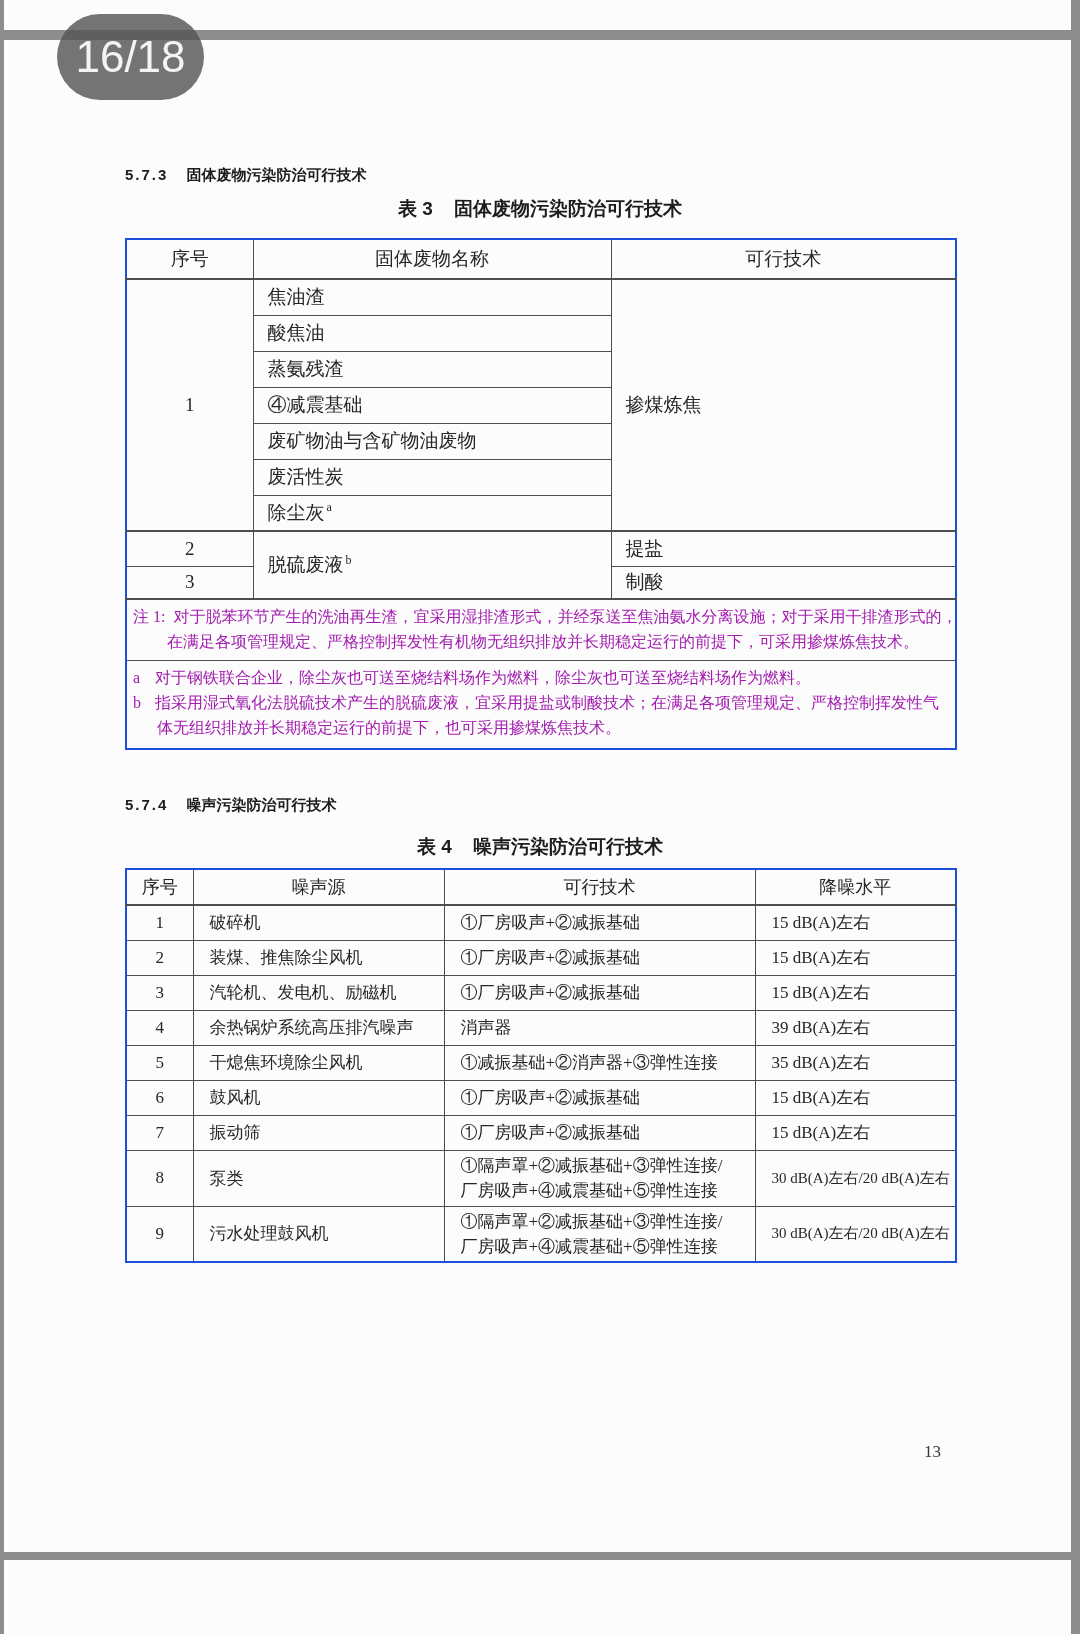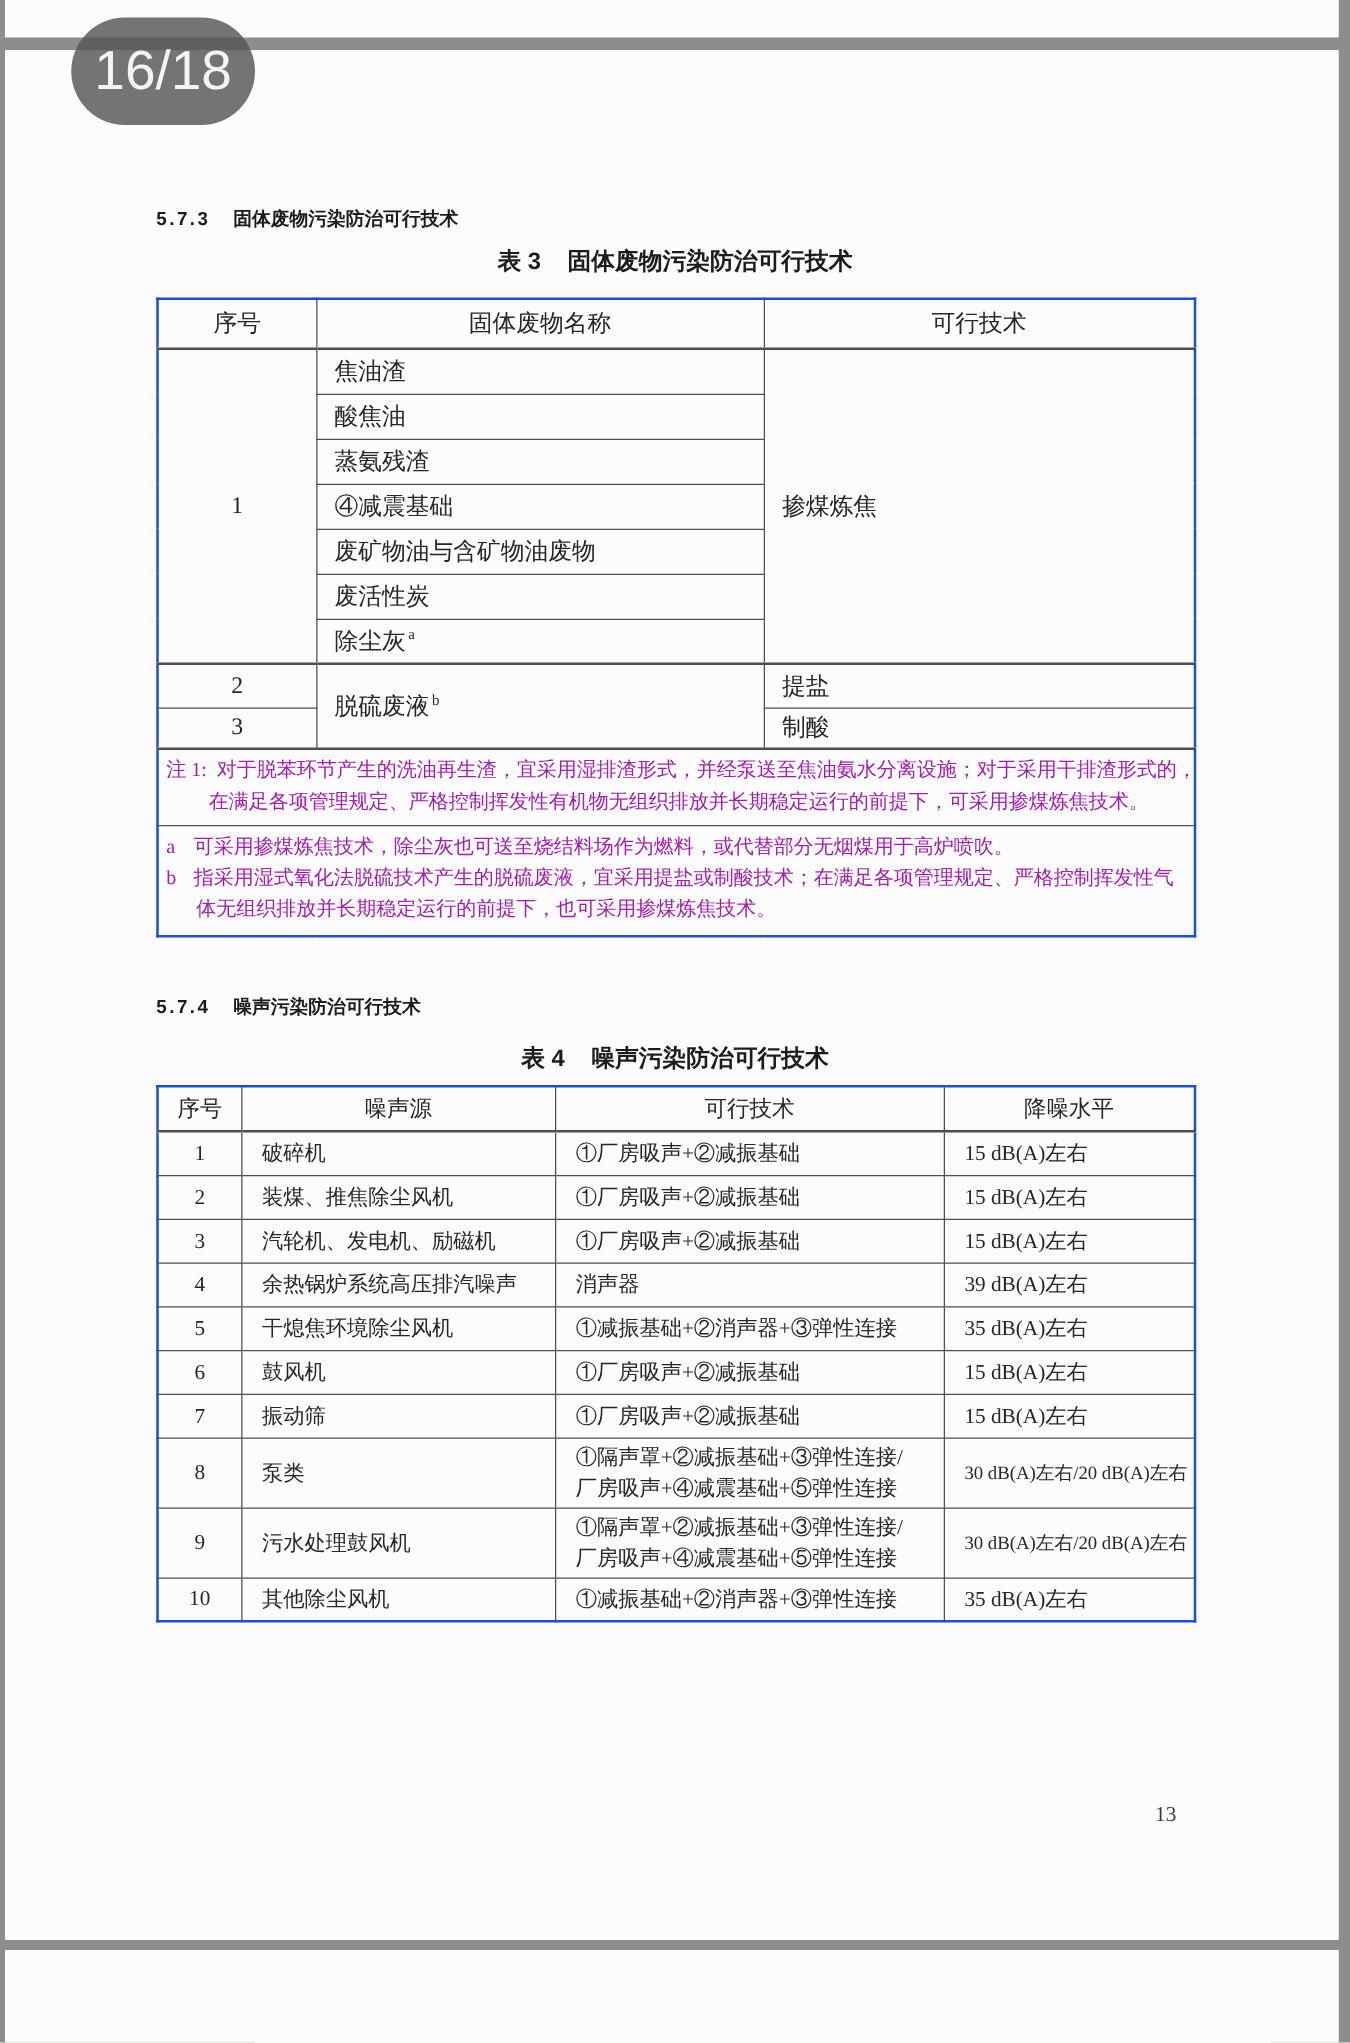--- a/index.html
+++ b/index.html
@@ -157,21 +157,21 @@
             <td class="l">制酸</td>
           </tr>
           <tr>
             <td class="note" colspan="3">
               <span class="nline"><span class="nmark">注 1:</span><span>对于脱苯环节产生的洗油再生渣，宜采用湿排渣形式，并经泵送至焦油氨水分离设施；对于采用干排渣形式的，</span></span>
               <span class="nline nind">在满足各项管理规定、严格控制挥发性有机物无组织排放并长期稳定运行的前提下，可采用掺煤炼焦技术。</span>
             </td>
           </tr>
           <tr>
             <td class="note note-fns" colspan="3">
-              <span class="nline"><span class="fnmark">a</span><span>可采用掺煤炼焦技术，除尘灰也可送至烧结料场作为燃料，或代替部分无烟煤用于高炉喷吹。</span></span>
+              <span class="nline"><span class="fnmark">a</span><span>对于钢铁联合企业，除尘灰也可送至烧结料场作为燃料，除尘灰也可送至烧结料场作为燃料。</span></span>
               <span class="nline"><span class="fnmark">b</span><span>指采用湿式氧化法脱硫技术产生的脱硫废液，宜采用提盐或制酸技术；在满足各项管理规定、严格控制挥发性气</span></span>
               <span class="nline nind2">体无组织排放并长期稳定运行的前提下，也可采用掺煤炼焦技术。</span>
             </td>
           </tr>
         </tbody>
       </table>
 
       <h2 class="sec-h sec2-h">
         <span class="num">5.7.4</span>
         <span>噪声污染防治可行技术</span>
@@ -250,26 +250,20 @@
           </tr>
           <tr class="tall">
             <td class="c">9</td>
             <td class="l">污水处理鼓风机</td>
             <td class="l">
               <div class="techline">①隔声罩+②减振基础+③弹性连接/</div>
               <div class="techline">厂房吸声+④减震基础+⑤弹性连接</div>
             </td>
             <td class="l small">30 dB(A)左右/20 dB(A)左右</td>
           </tr>
-          <tr>
-            <td class="c">10</td>
-            <td class="l">其他除尘风机</td>
-            <td class="l">①减振基础+②消声器+③弹性连接</td>
-            <td class="l">35 dB(A)左右</td>
-          </tr>
         </tbody>
       </table>
 
     </div>
 
     <div class="pagenum">13</div>
   </div>
 
   <div class="page page-next"></div>
 

